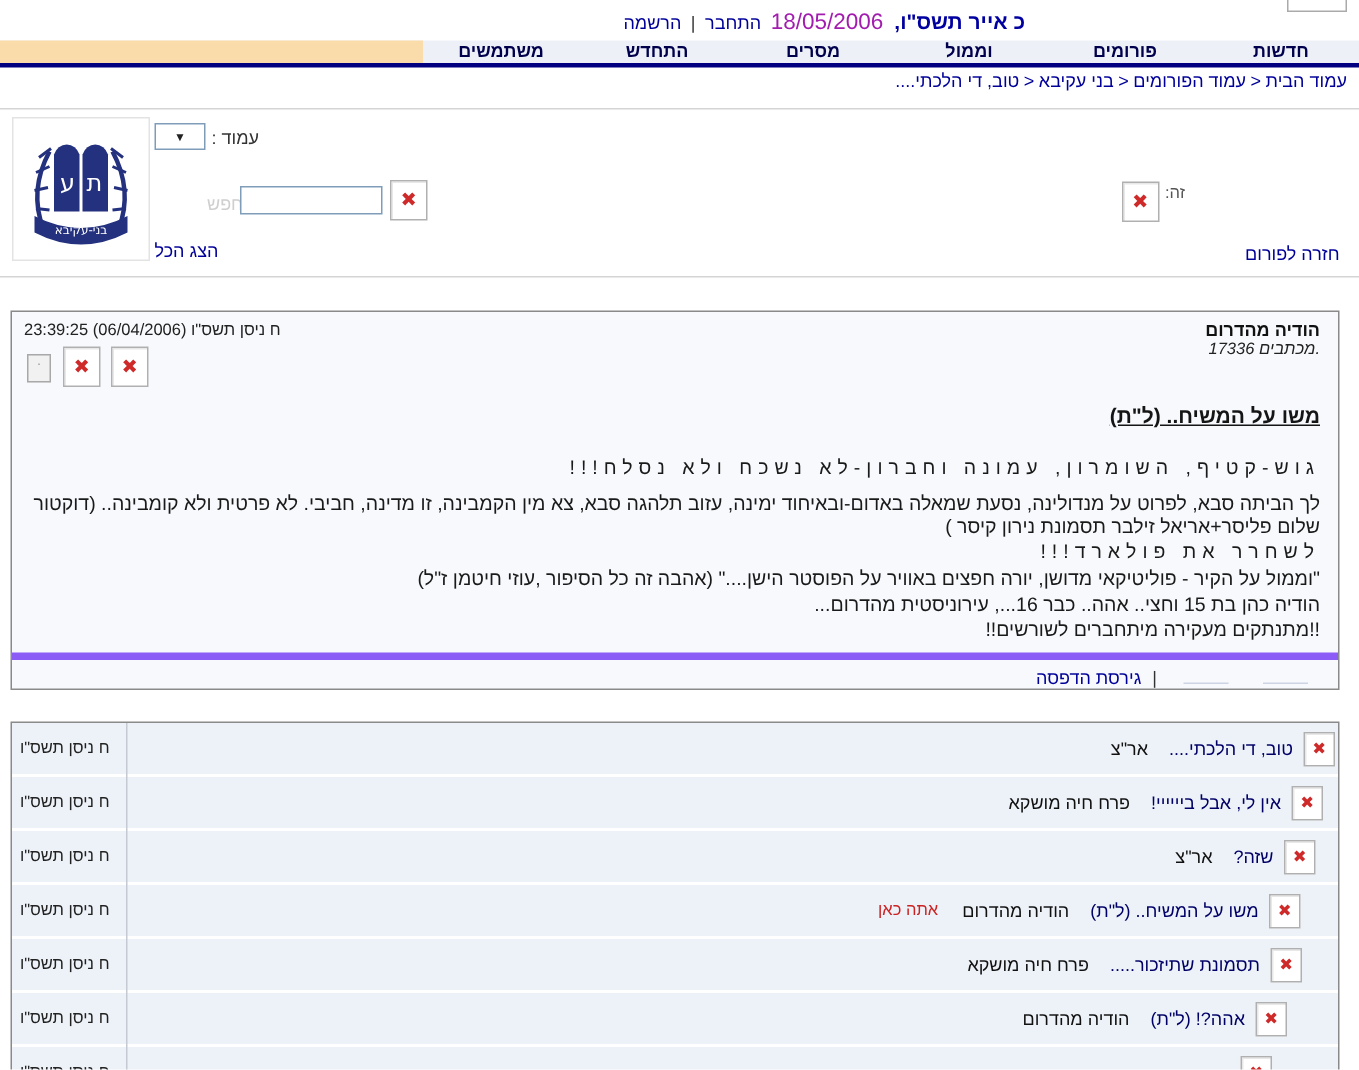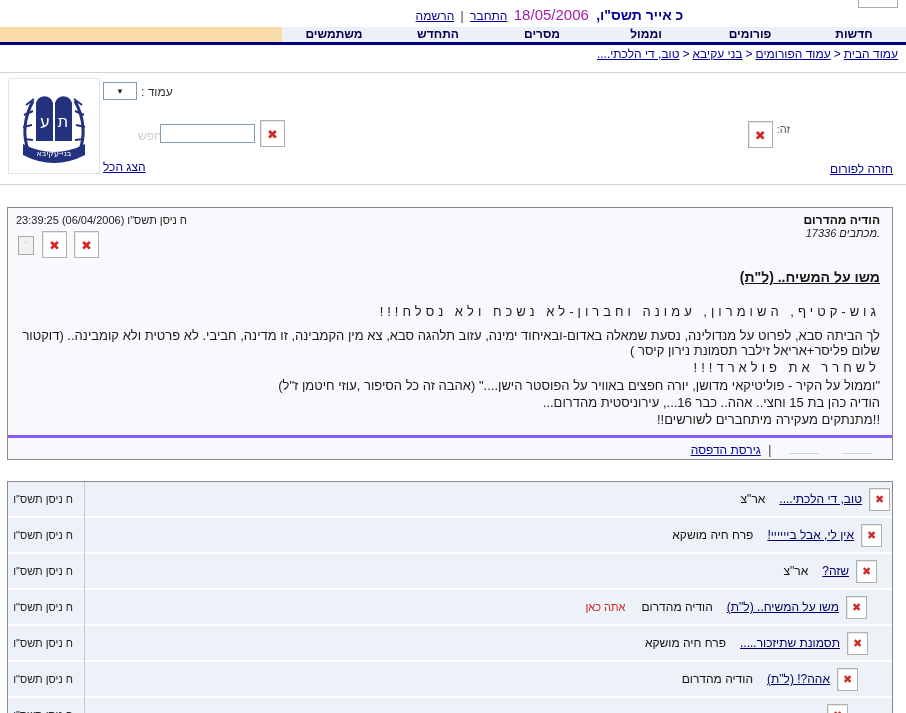--- a/index.html
+++ b/index.html
@@ -2,21 +2,21 @@
 <html lang="he" dir="rtl"><head>
 <meta charset="utf-8">
 <style>
   * { box-sizing: border-box; margin: 0; padding: 0; }
   html,body { width:906px; height:713px; overflow:hidden; }
   body {
     position:relative; background:#ffffff;
     font-family:"Liberation Sans","DejaVu Sans",sans-serif;
     direction:rtl; font-size:12px; color:#222;
   }
-  a { text-decoration:underline; color:#000099; cursor:pointer; }
+  a { color:#000099; cursor:pointer; }
 
   
   .topbar { position:absolute; top:0; left:0; right:0; height:27px;
             text-align:center; padding-left:190px; padding-top:6px; }
   .topbar .heb-date { color:#0000a0; font-weight:bold; font-size:14px; }
   .topbar .greg-date { color:#a21caf; font-size:15px; margin-right:4px; }
   .topbar a { font-size:12px; margin:0 3px; }
   .topbar .pipe { color:#333; }
   .corner-box { position:absolute; top:-4px; right:8px; width:40px; height:12px;
                 border:1px solid #aaa; background:#fff; }
@@ -77,21 +77,21 @@
   .author-name { font-weight:bold; font-size:12px; color:#111; }
   .author-msgs { font-size:11px; color:#222; direction:ltr; unicode-bidi:isolate;font-style:italic; }
   .post-title { position:absolute; right:12px; top:61px; font-size:14px;
                 font-weight:bold; color:#151515; text-decoration:underline; }
   .post-body { position:absolute; top:96px; right:12px; left:12px;
                text-align:right; font-size:13px; color:#1a1a1a; line-height:15px; }
   .body-line { margin-bottom:2px; }
   .body-line.spaced { letter-spacing:4px; margin-bottom:3px; }
   .body-line.gap { margin-top:9px; }
   .post-footer { position:absolute; left:0; right:0; bottom:0; height:24px;
-                 border-top:3px solid #8b5cf6; text-align:right; padding:5px 10px 0 0; }
+                 border-top:5px solid #8b5cf6; text-align:right; padding:5px 10px 0 0; }
   .faded-link { display:inline-block; width:30px; height:11px;
                 border-bottom:1px solid #9aa7c7; opacity:.45; margin:0 10px; cursor:pointer; }
   .footer-pipe { color:#333; margin:0 4px; }
   .print-link { font-size:12px; }
 
   
   .reply-box { position:absolute; left:7px; top:481px; width:886px; height:262px;
                border:1px solid #8a8a8a; background:#fff; overflow:hidden; }
   .reply-vline { position:absolute; left:76px; top:0; bottom:0; width:1px;
                  background:#c4c9d2; }

